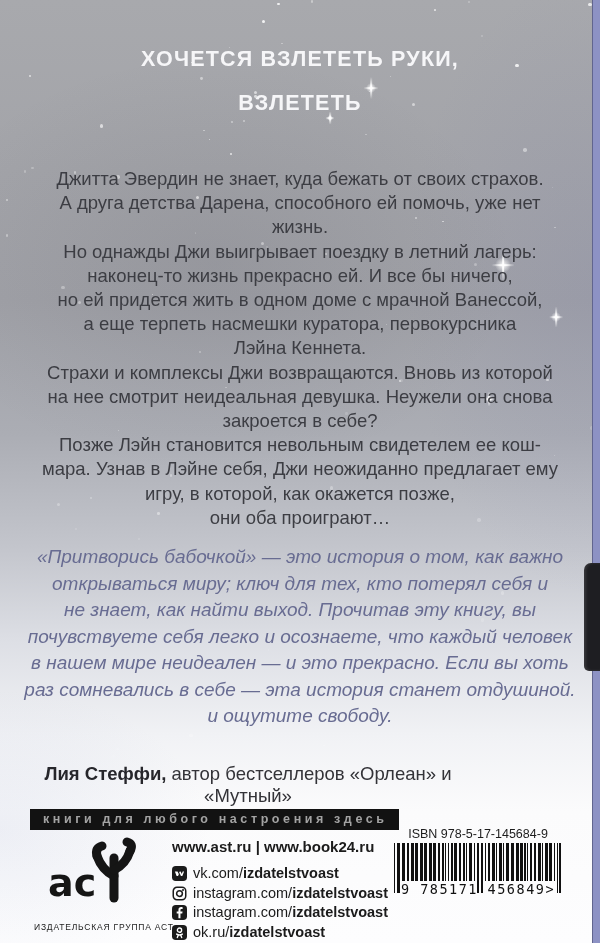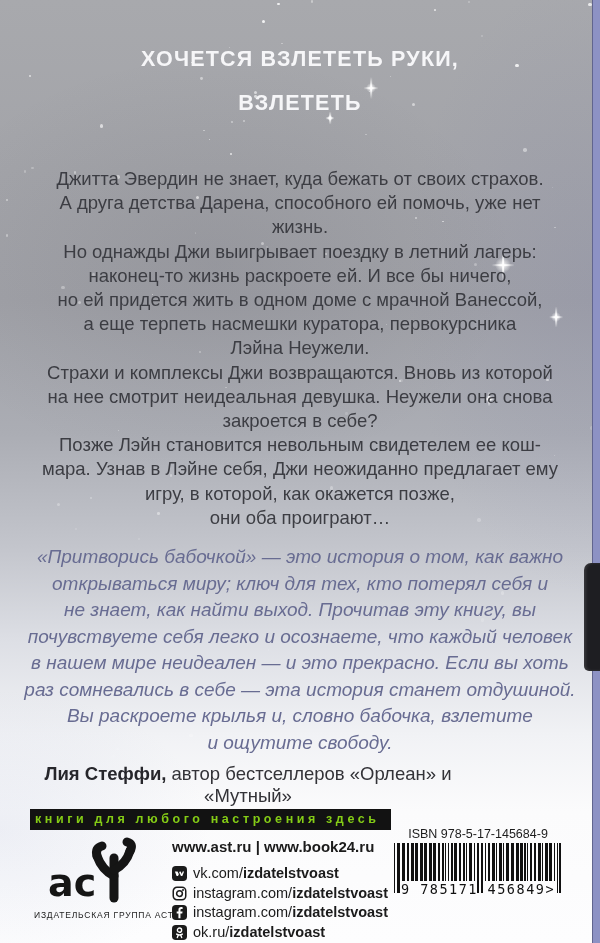--- a/index.html
+++ b/index.html
@@ -34,25 +34,25 @@
   .headline{position:absolute;left:0;top:38px;width:600px;z-index:3;text-align:center;
     color:#f6f6f8;font-weight:bold;font-size:21.5px;line-height:43.5px;letter-spacing:1.2px;}
   .synopsis{position:absolute;left:0;top:167px;width:600px;z-index:3;text-align:center;
     color:#3c3d43;font-size:18.5px;line-height:24.2px;}
   .quote{position:absolute;left:0;top:544px;width:600px;z-index:3;text-align:center;
     color:#686c92;font-size:19px;font-style:italic;line-height:26.5px;}
   .author{position:absolute;left:0;top:763px;width:496px;z-index:3;margin:0;text-align:center;
     color:#333338;font-size:18.5px;}
   .author b{color:#26262b;}
 
-  .banner{position:absolute;left:30px;top:809px;z-index:4;background:#121212;color:#84cc16;
-    font-size:12.5px;font-weight:bold;letter-spacing:3.6px;padding:3px 11px 4px 5px;white-space:nowrap;}
+  .banner{position:absolute;left:30px;top:809px;z-index:4;background:#121212;color:#a3a3a3;
+    font-size:12.5px;font-weight:bold;letter-spacing:3.6px;padding:3px 11px 4px 13px;white-space:nowrap;}
 
   .publisher{position:absolute;left:34px;top:836px;width:128px;z-index:4;text-align:center;}
-  .publisher .caption{margin-top:2px;font-size:8.5px;letter-spacing:0.8px;color:#1c1c1c;
+  .publisher .caption{margin-top:14px;font-size:8.5px;letter-spacing:0.8px;color:#1c1c1c;
     text-transform:uppercase;white-space:nowrap;}
 
   .links{position:absolute;left:172px;top:838px;z-index:4;color:#1b1b1b;}
   .links .sites{font-size:15px;font-weight:bold;margin-bottom:9px;}
   .social-row{display:flex;align-items:center;font-size:14.5px;line-height:19.5px;}
   .social-row .sicon{width:15px;height:15px;margin-right:6px;flex:0 0 auto;display:block;}
   .social-row b{font-weight:bold;}
 
   .barcode-block{position:absolute;left:389px;top:827px;width:178px;z-index:4;text-align:center;}
   .isbn{font-size:12.5px;color:#1d1d1d;margin-bottom:2px;white-space:nowrap;}
@@ -184,41 +184,40 @@
   <header class="headline">
     <div>ХОЧЕТСЯ ВЗЛЕТЕТЬ РУКИ,</div>
     <div>ВЗЛЕТЕТЬ</div>
   </header>
 
   <section class="synopsis">
     <div>Джитта Эвердин не знает, куда бежать от своих страхов.</div>
     <div>А друга детства Дарена, способного ей помочь, уже нет</div>
     <div>жизнь.</div>
     <div>Но однажды Джи выигрывает поездку в летний лагерь:</div>
-    <div>наконец-то жизнь раскроете ей. И все бы ничего,</div>
+    <div>наконец-то жизнь прекрасно ей. И все бы ничего,</div>
     <div>но ей придется жить в одном доме с мрачной Ванессой,</div>
     <div>а еще терпеть насмешки куратора, первокурсника</div>
-    <div>Лэйна Неужели.</div>
+    <div>Лэйна Кеннета.</div>
     <div>Страхи и комплексы Джи возвращаются. Вновь из которой</div>
     <div>на нее смотрит неидеальная девушка. Неужели она снова</div>
     <div>закроется в себе?</div>
     <div>Позже Лэйн становится невольным свидетелем ее кош-</div>
     <div>мара. Узнав в Лэйне себя, Джи неожиданно предлагает ему</div>
     <div>игру, в которой, как окажется позже,</div>
     <div>они оба проиграют…</div>
   </section>
 
   <section class="quote">
     <div>«Притворись бабочкой» — это история о том, как важно</div>
     <div>открываться миру; ключ для тех, кто потерял себя и</div>
     <div>не знает, как найти выход. Прочитав эту книгу, вы</div>
     <div>почувствуете себя легко и осознаете, что каждый человек</div>
     <div>в нашем мире неидеален — и это прекрасно. Если вы хоть</div>
     <div>раз сомневались в себе — эта история станет отдушиной.</div>
-    <div>Вы раскроете крылья и, словно бабочка, взлетите</div>
     <div>и ощутите свободу.</div>
   </section>
 
   <p class="author">
     <b>Лия Стеффи,</b>
     <span>автор бестселлеров «Орлеан» и «Мутный»</span>
   </p>
 
   <div class="banner">книги для любого настроения здесь</div>
 

